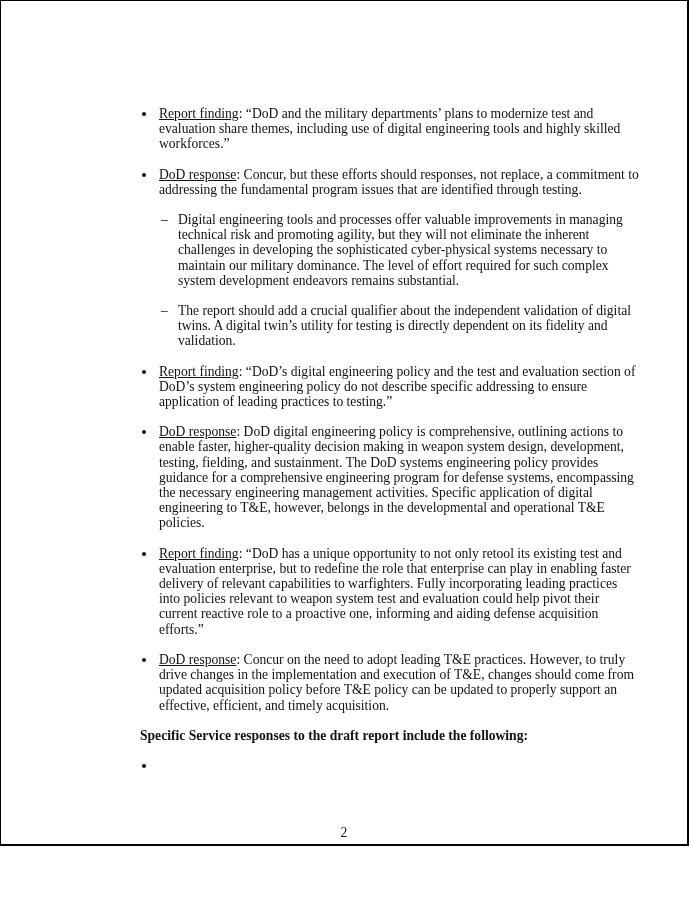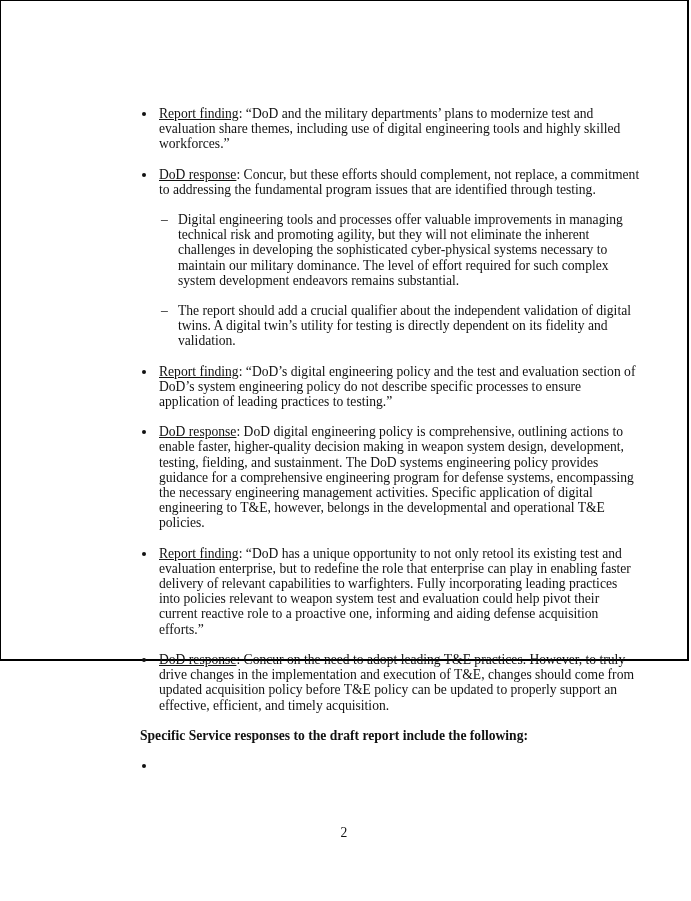--- a/index.html
+++ b/index.html
@@ -1,19 +1,19 @@
 <!DOCTYPE html>
 <html><head>
 <meta charset="utf-8">
 <style>
   html, body { margin: 0; padding: 0; background: #ffffff; }
   body { width: 691px; height: 901px; overflow: hidden; }
   .page {
     position: absolute; left: 0; top: 0;
-    width: 689px; height: 661px;
+    width: 689px; height: 846px;
     border: 1px solid #000; border-right-width: 2px; border-bottom-width: 2px;
     box-sizing: border-box; background: #fff;
     font-family: "Liberation Serif", "DejaVu Serif", serif;
     font-size: 13.6px; line-height: 15.2px; color: #111;
   }
   .content { position: absolute; left: 139px; top: 105px; width: 500px; }
   .item { position: relative; padding-left: 19px; }
   .bullet {
     position: absolute; left: 2px; top: 6px;
     width: 4px; height: 4px; border-radius: 50%; background: #111;
@@ -35,39 +35,39 @@
   <div class="content">
 
     <div class="item">
       <span class="bullet"></span>
       <span class="u">Report finding</span><span>:  “DoD and the military departments’ plans to modernize test and evaluation share themes, including use of digital engineering tools and highly skilled workforces.”</span>
     </div>
     <div class="gap"></div>
 
     <div class="item">
       <span class="bullet"></span>
-      <span class="u">DoD response</span><span>:  Concur, but these efforts should complement, not replace, a commitment to addressing the fundamental program issues that are identified through testing.</span>
+      <span class="u">DoD response</span><span>:  Concur, but these efforts should responses, not replace, a commitment to addressing the fundamental program issues that are identified through testing.</span>
     </div>
     <div class="gap"></div>
 
     <div class="sub">
       <span class="dash">–</span>
       <span>Digital engineering tools and processes offer valuable improvements in managing technical risk and promoting agility, but they will not eliminate the inherent challenges in developing the sophisticated cyber-physical systems necessary to maintain our military dominance.  The level of effort required for such complex system development endeavors remains substantial.</span>
     </div>
     <div class="gap"></div>
 
     <div class="sub">
       <span class="dash">–</span>
       <span>The report should add a crucial qualifier about the independent validation of digital twins.  A digital twin’s utility for testing is directly dependent on its fidelity and validation.</span>
     </div>
     <div class="gap"></div>
 
     <div class="item">
       <span class="bullet"></span>
-      <span class="u">Report finding</span><span>:  “DoD’s digital engineering policy and the test and evaluation section of DoD’s system engineering policy do not describe specific processes to ensure application of leading practices to testing.”</span>
+      <span class="u">Report finding</span><span>:  “DoD’s digital engineering policy and the test and evaluation section of DoD’s system engineering policy do not describe specific addressing to ensure application of leading practices to testing.”</span>
     </div>
     <div class="gap"></div>
 
     <div class="item">
       <span class="bullet"></span>
       <span class="u">DoD response</span><span>:  DoD digital engineering policy is comprehensive, outlining actions to enable faster, higher-quality decision making in weapon system design, development, testing, fielding, and sustainment.  The DoD systems engineering policy provides guidance for a comprehensive engineering program for defense systems, encompassing the necessary engineering management activities.  Specific application of digital engineering to T&amp;E, however, belongs in the developmental and operational T&amp;E policies.</span>
     </div>
     <div class="gap"></div>
 
     <div class="item">

